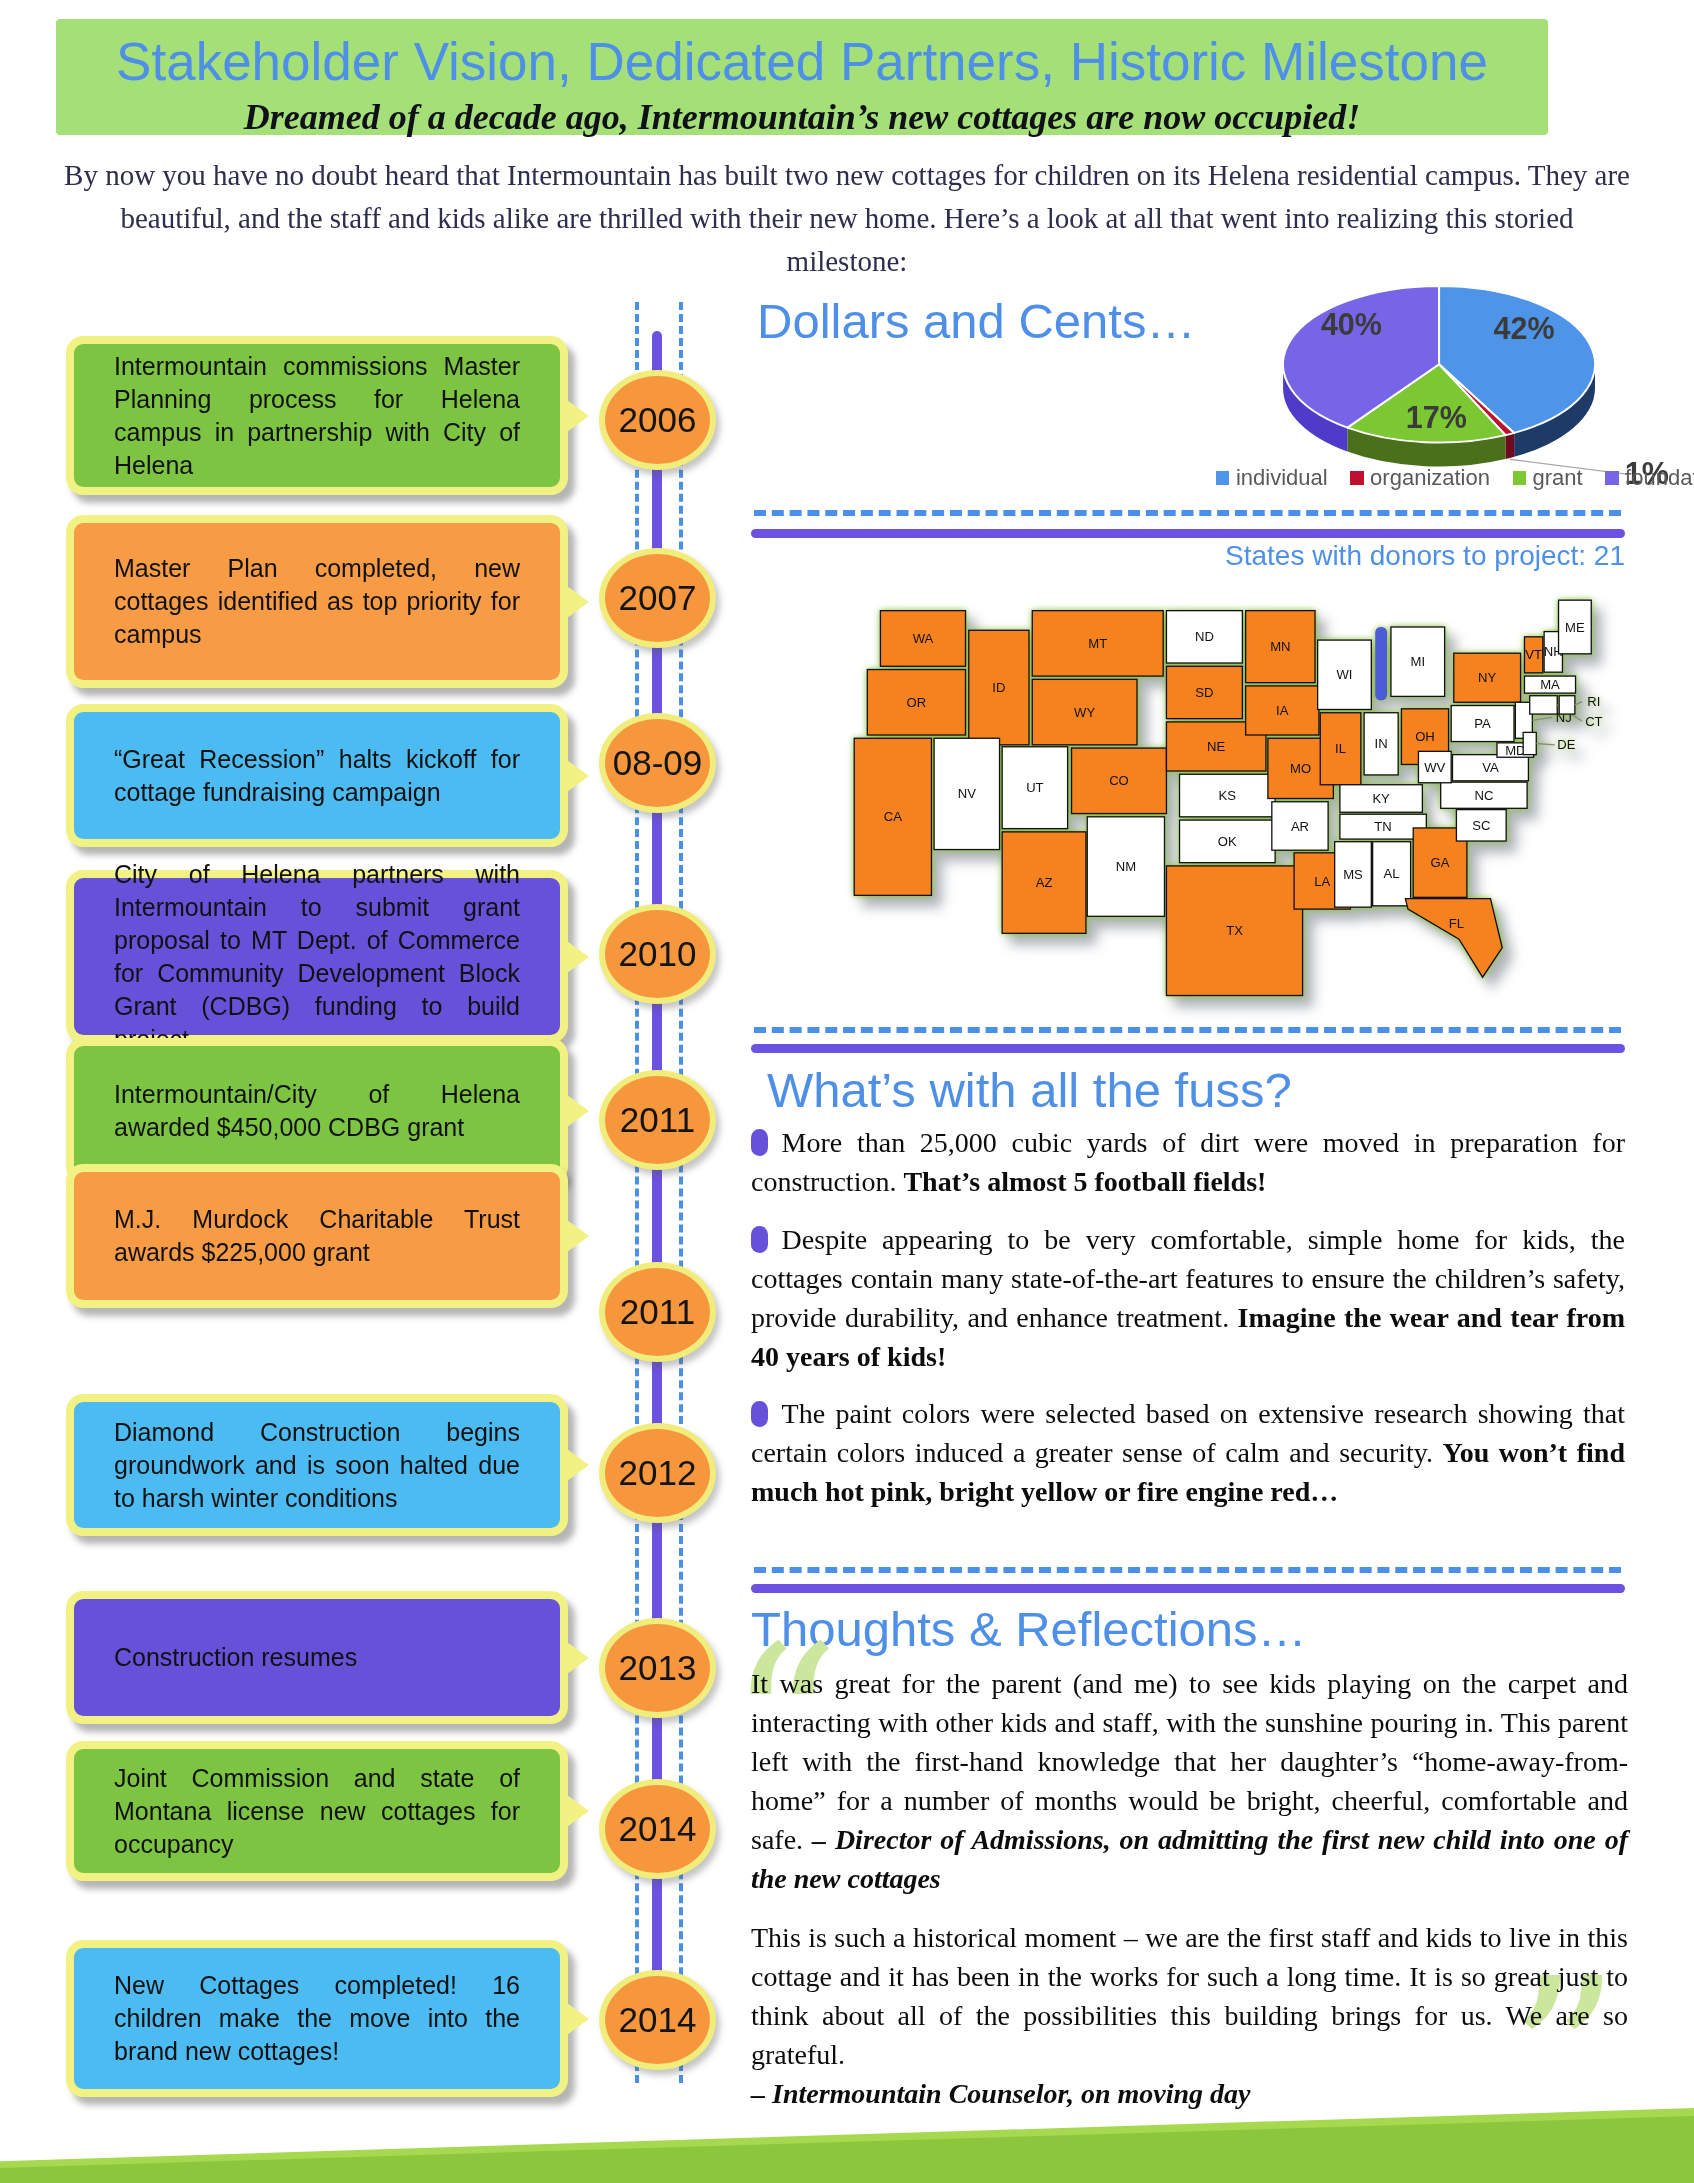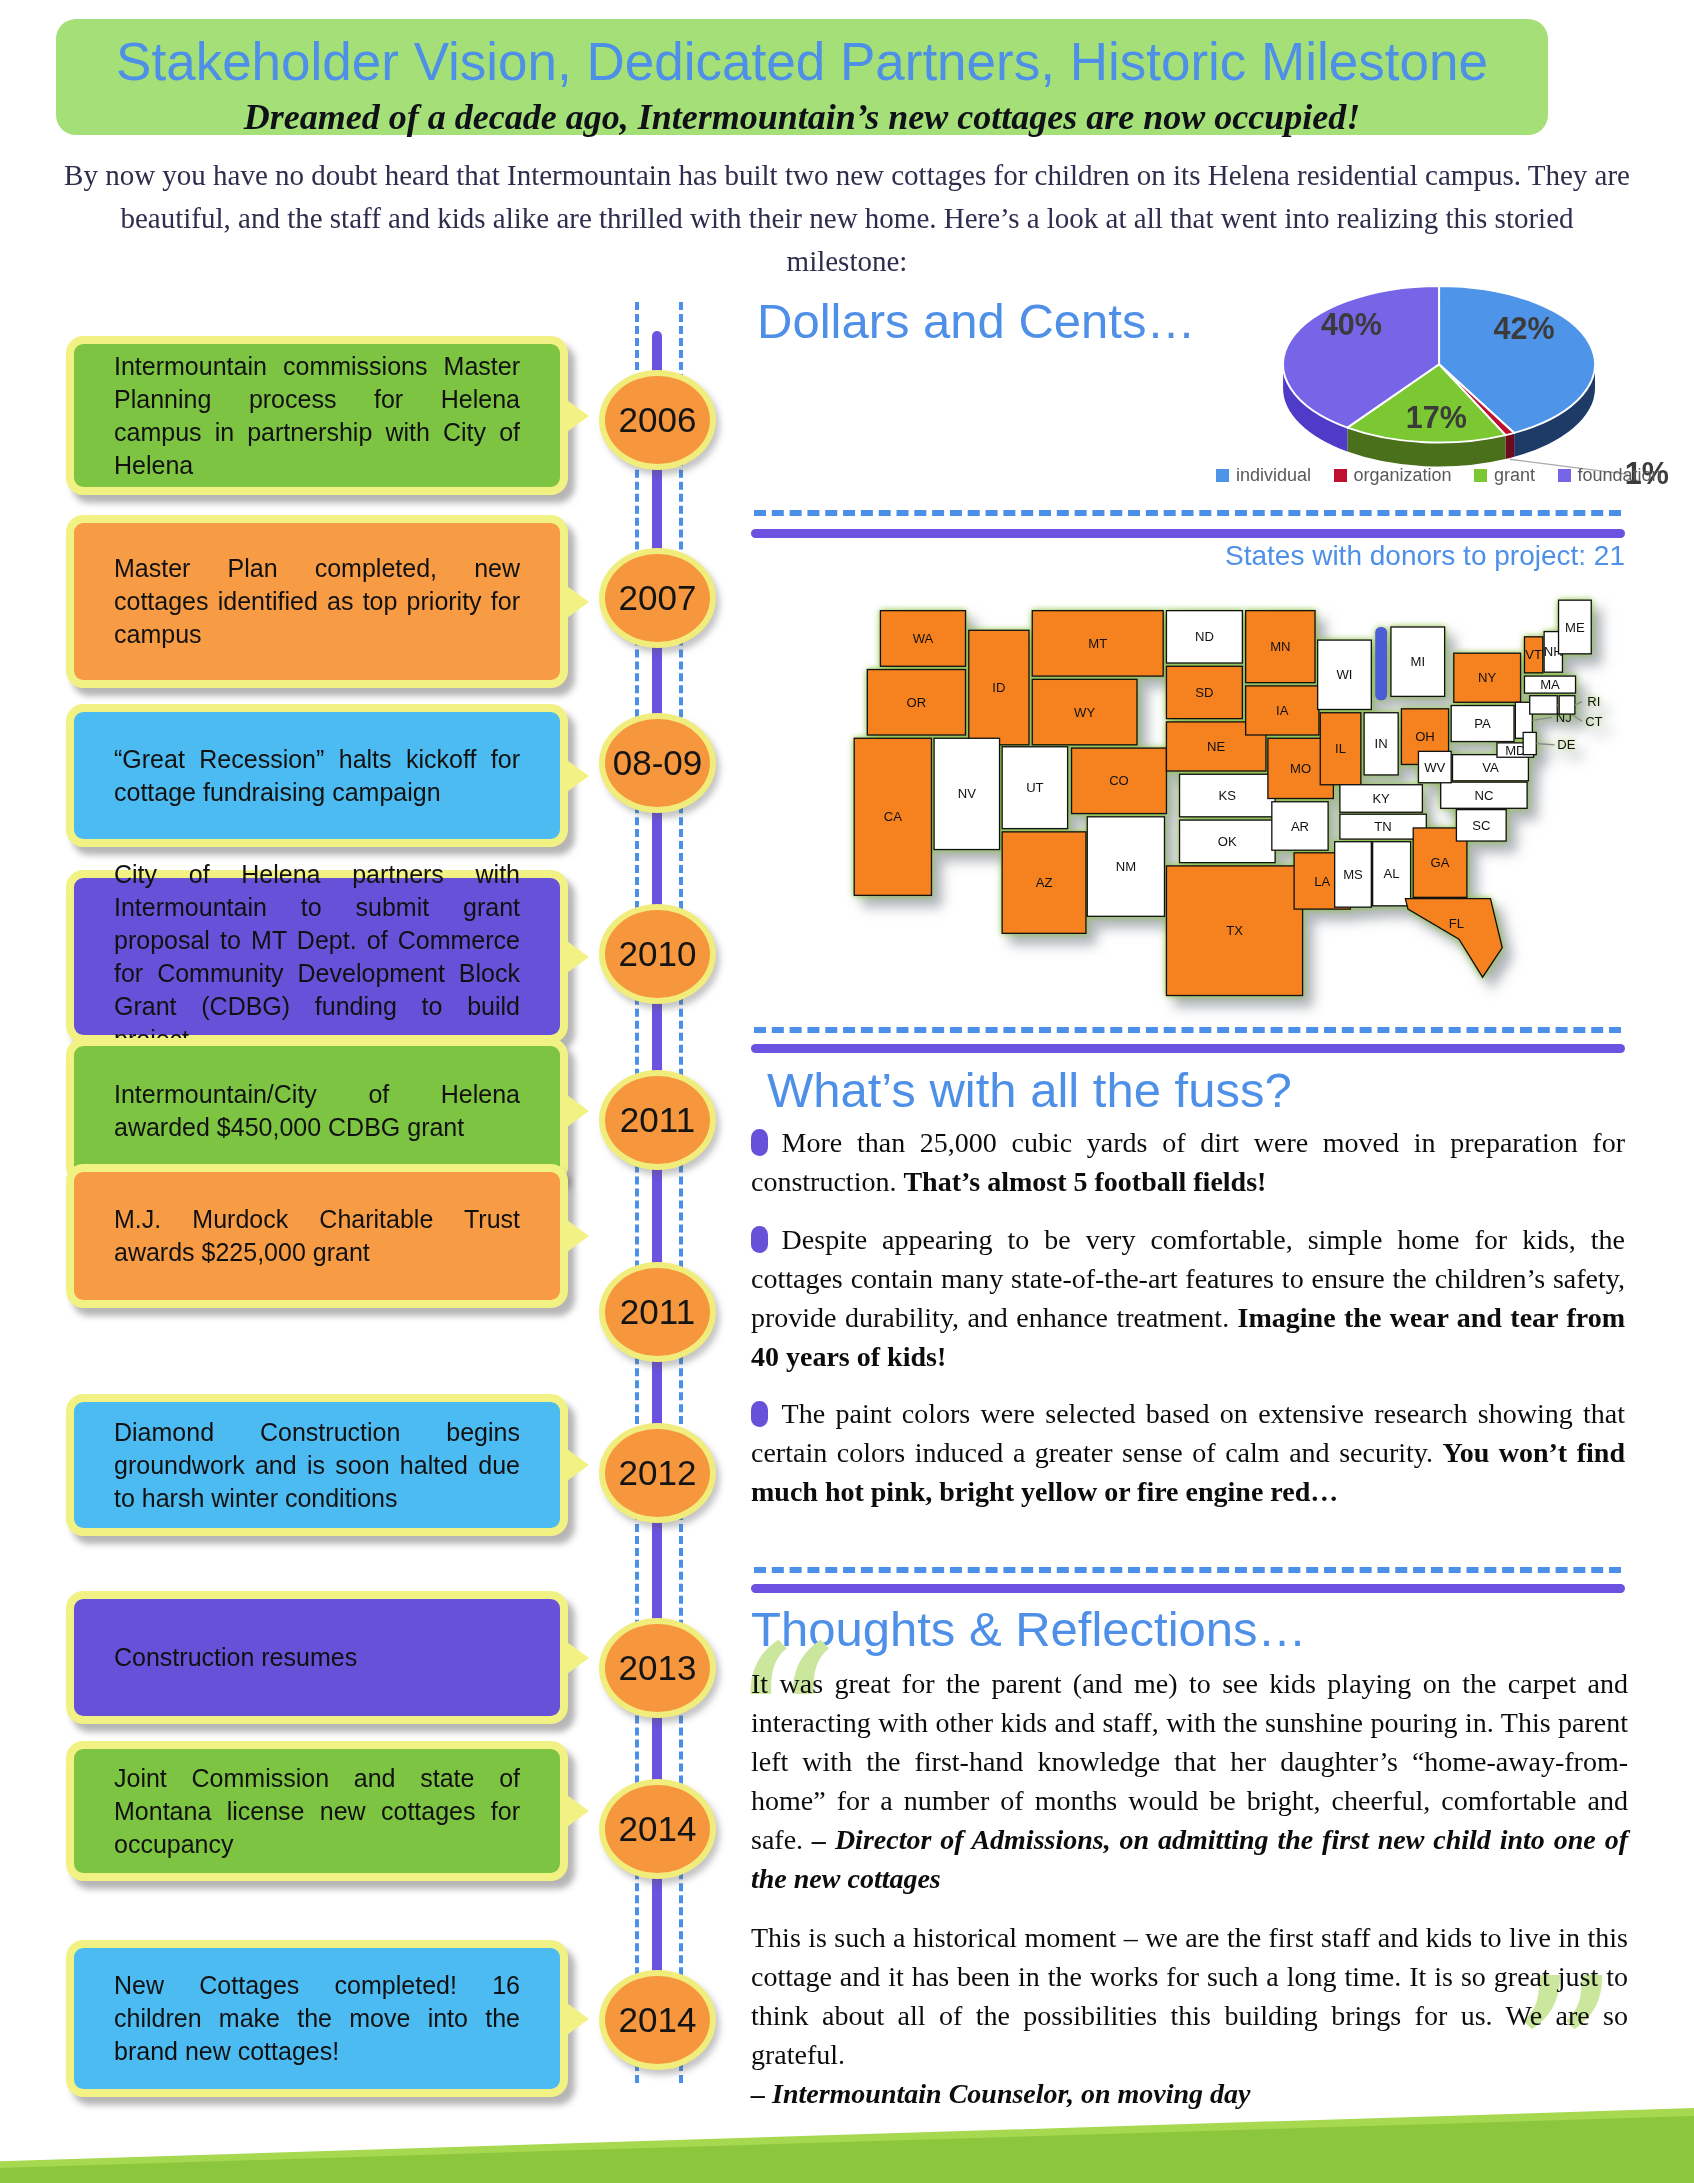--- a/index.html
+++ b/index.html
@@ -1,21 +1,21 @@
 <!DOCTYPE html>
 <html style="font-size:10.6px"><head>
 <meta charset="utf-8">
 <style>
   html,body{margin:0;padding:0;background:#ffffff;}
   #page{position:relative;width:1694px;height:2183px;background:#ffffff;overflow:hidden;
         font-family:"Liberation Sans",sans-serif;}
 
   
   .header-box{position:absolute;left:56px;top:18.6px;width:1492px;height:116px;
-              background:#A4E077;border-radius:20px;text-align:center;}
+              background:#A4E077;border-radius:4px;text-align:center;}
   .header-title{margin:0;padding-top:12px;font-size:53px;font-weight:400;color:#4E8FE8;
                 font-family:"Liberation Sans",sans-serif;}
   .header-sub{margin:0;margin-top:4px;font-size:36px;font-weight:700;font-style:italic;
               color:#101018;font-family:"Liberation Serif",serif;}
 
   
   .intro{position:absolute;left:63px;top:154px;width:1568px;text-align:center;
          font-family:"Liberation Serif",serif;font-size:29px;line-height:43px;color:#2d2d4d;margin:0;}
 
   
@@ -49,21 +49,21 @@
   #map{position:absolute;left:824px;top:591px;
        filter:drop-shadow(0 0 3.3px #8DC63F) drop-shadow(9.3px 10.6px 6px rgba(95,105,115,.5));}
   #map text{font-family:"Liberation Sans",sans-serif;font-size:20px;fill:#111;}
 
   
   #pie{position:absolute;left:1203px;top:278px;}
   #pie text{font-family:"Liberation Sans",sans-serif;font-weight:700;fill:#3b3b3b;}
   #pie-legend{position:absolute;left:1216px;top:465px;width:465px;display:flex;gap:22.6px;align-items:center;}
   .lg-item{display:flex;align-items:center;gap:6.6px;}
   .lg-sw{width:13.3px;height:13.3px;display:inline-block;}
-  .lg-label{font-size:18px;color:#595959;}
+  .lg-label{font-size:22px;color:#595959;}
 
   
   #bullets{position:absolute;left:751px;top:1123px;width:874px;}
   #bullets p{margin:0 0 18.6px 0;font-family:"Liberation Serif",serif;font-size:28px;
              line-height:39px;color:#0c0c0c;text-align:justify;}
   #bullets p strong{font-weight:700;}
   .bullet-marker{display:inline-block;width:17.3px;height:26.6px;background:#6751D8;border-radius:8.6px;
                  margin-right:13.3px;vertical-align:-4px;}
   #quotes{position:absolute;left:751px;top:1664px;width:877px;z-index:1;}
   #quotes p{margin:0 0 20px 0;font-family:"Liberation Serif",serif;font-size:28px;

